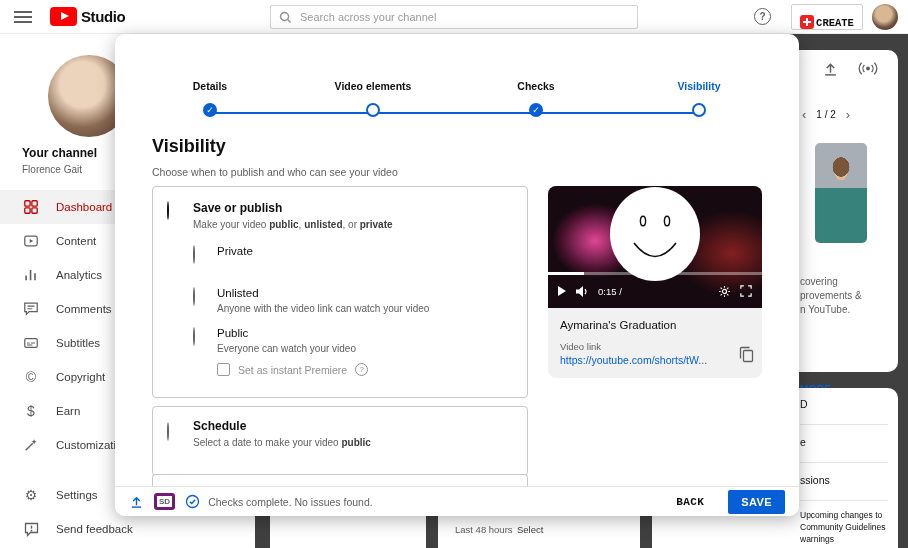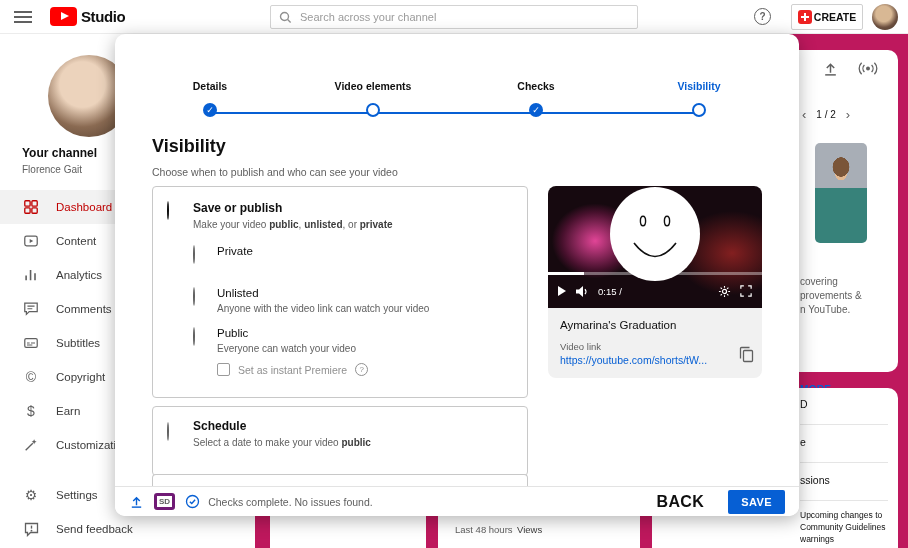--- a/index.html
+++ b/index.html
@@ -1,31 +1,31 @@
 <!DOCTYPE html>
 <html><head>
 <meta charset="utf-8">
 <style>
   * { margin:0; padding:0; box-sizing:border-box; }
   body { width:908px; height:548px; font-family:"Liberation Sans", sans-serif; background:#e9e9e9; }
-  .screen { position:relative; width:908px; height:548px; background:#be185d; overflow:hidden; }
+  .screen { position:relative; width:908px; height:548px; background:#404040; overflow:hidden; }
 
   
   .topbar { position:absolute; top:0; left:0; width:100%; height:34px; background:#fff; border-bottom:1px solid #ececec; z-index:5; }
   .hamburger { position:absolute; left:14px; top:11px; width:18px; height:12px; display:flex; flex-direction:column; justify-content:space-between; cursor:pointer; }
   .hamburger span { height:2px; background:#606060; }
   .logo { position:absolute; left:50px; top:7px; display:flex; align-items:center; gap:4px; cursor:pointer; }
   .logo-mark { width:27px; height:19px; background:#f00; border-radius:4px; position:relative; }
   .logo-mark::after { content:""; position:absolute; left:11px; top:5px; border-left:8px solid #fff; border-top:4.5px solid transparent; border-bottom:4.5px solid transparent; }
   .logo-text { font-size:15px; font-weight:bold; letter-spacing:-0.4px; color:#0f0f0f; }
   .search { position:absolute; left:270px; top:5px; width:368px; height:24px; border:1px solid #d3d3d3; border-radius:2px; background:#fff; display:flex; align-items:center; padding:0 8px; gap:8px; }
   .search input { border:none; outline:none; flex:1; font-size:11px; color:#0f0f0f; font-family:inherit; background:transparent; }
   .search input::placeholder { color:#9b9b9b; }
   .help-btn { position:absolute; left:754px; top:8px; width:17px; height:17px; border:1.5px solid #606060; border-radius:50%; color:#606060; font-size:10px; font-weight:bold; display:flex; align-items:center; justify-content:center; cursor:pointer; }
-  .create-btn { position:absolute; left:791px; top:4px; height:26px; width:72px; background:#fff; border:1px solid #d0d0d0; border-radius:2px; display:flex; align-items:center; justify-content:center; gap:2px; cursor:pointer; font-family:Liberation Sans, sans-serif; }
+  .create-btn { position:absolute; left:791px; top:4px; height:26px; width:72px; background:#fff; border:1px solid #d0d0d0; border-radius:2px; display:flex; align-items:flex-end; justify-content:center; gap:2px; cursor:pointer; font-family:Liberation Mono, monospace; }
   .create-ic { position:relative; width:14px; height:14px; background:#e22; border-radius:3px; }
   .create-ic::before { content:""; position:absolute; left:6px; top:3px; width:2px; height:8px; background:#fff; }
   .create-ic::after { content:""; position:absolute; left:3px; top:6px; width:8px; height:2px; background:#fff; }
   .create-lbl { font-size:10.5px; font-weight:bold; color:#0f0f0f; }
   .tb-avatar { position:absolute; left:872px; top:4px; width:26px; height:26px; border-radius:50%; cursor:pointer;
     background: radial-gradient(circle at 45% 38%, #d8b894 0 36%, #6e5140 62%, #3f2e22 100%); }
 
   
   .sidebar { position:absolute; top:34px; left:0; width:255px; height:514px; background:#fff; z-index:2; }
   .ch-avatar { position:absolute; left:48px; top:21px; width:82px; height:82px; border-radius:50%;
@@ -120,21 +120,21 @@
   .vinfo-lbl { position:absolute; left:12px; top:33px; font-size:9.5px; color:#606060; }
   .vinfo-link { position:absolute; left:12px; top:46px; font-size:10.5px; color:#065fd4; max-width:166px; white-space:nowrap; overflow:hidden; text-overflow:ellipsis; cursor:pointer; }
   .copy-btn { position:absolute; right:8px; top:38px; cursor:pointer; }
 
   
   .dlg-footer { position:absolute; left:0; right:0; bottom:0; height:30px; background:#fff; border-top:1px solid #e3e3e3; border-radius:0 0 10px 10px; display:flex; align-items:center; padding:0 14px; }
   .f-icons { display:flex; align-items:center; gap:10px; }
   .sd-badge { border:3px solid #701a75; border-radius:3px; font-size:8px; font-weight:bold; color:#606060; padding:1px 2px; line-height:1.2; }
   .f-status { font-size:10.5px; color:#606060; margin-left:8px; }
   .f-spacer { flex:1; }
-  .back-btn { font-size:16px; font-weight:bold; color:#0f0f0f; letter-spacing:.4px; margin-right:24px; background:none; border:none; cursor:pointer; font-family:Liberation Sans, sans-serif; }
+  .back-btn { font-size:11px; font-weight:bold; color:#0f0f0f; letter-spacing:.4px; margin-right:24px; background:none; border:none; cursor:pointer; font-family:Liberation Mono, monospace; }
   .save-btn { font-size:11px; font-weight:bold; color:#fff; letter-spacing:.4px; background:#065fd4; border:none; border-radius:2px; padding:6px 13px; cursor:pointer; font-family:inherit; }
 </style>
 </head>
 <body>
 
 <div class="screen">
 
   <header class="topbar">
     <div class="hamburger">
         <span></span>
@@ -300,21 +300,21 @@
     <div class="rfrag" style="top:48px;">e</div>
     <div class="rdiv" style="top:74px;"></div>
     <div class="rfrag" style="top:86px;">ssions</div>
     <div class="rdiv" style="top:112px;"></div>
     <div class="rnewsitem">Upcoming changes to Community Guidelines warnings</div>
   </div>
 
   <div class="bcard bA"></div>
   <div class="bcard bB">
     <span class="bperiod">Last 48 hours</span>
-    <span class="bmetric">Views</span>
+    <span class="bmetric">Select</span>
   </div>
   <div class="bcard bC"></div>
 
   <section class="dialog">
 
 
     <div class="step-line"></div>
     <div class="step s0">
       <div class="slbl">Details</div>
       <div class="dot done">

